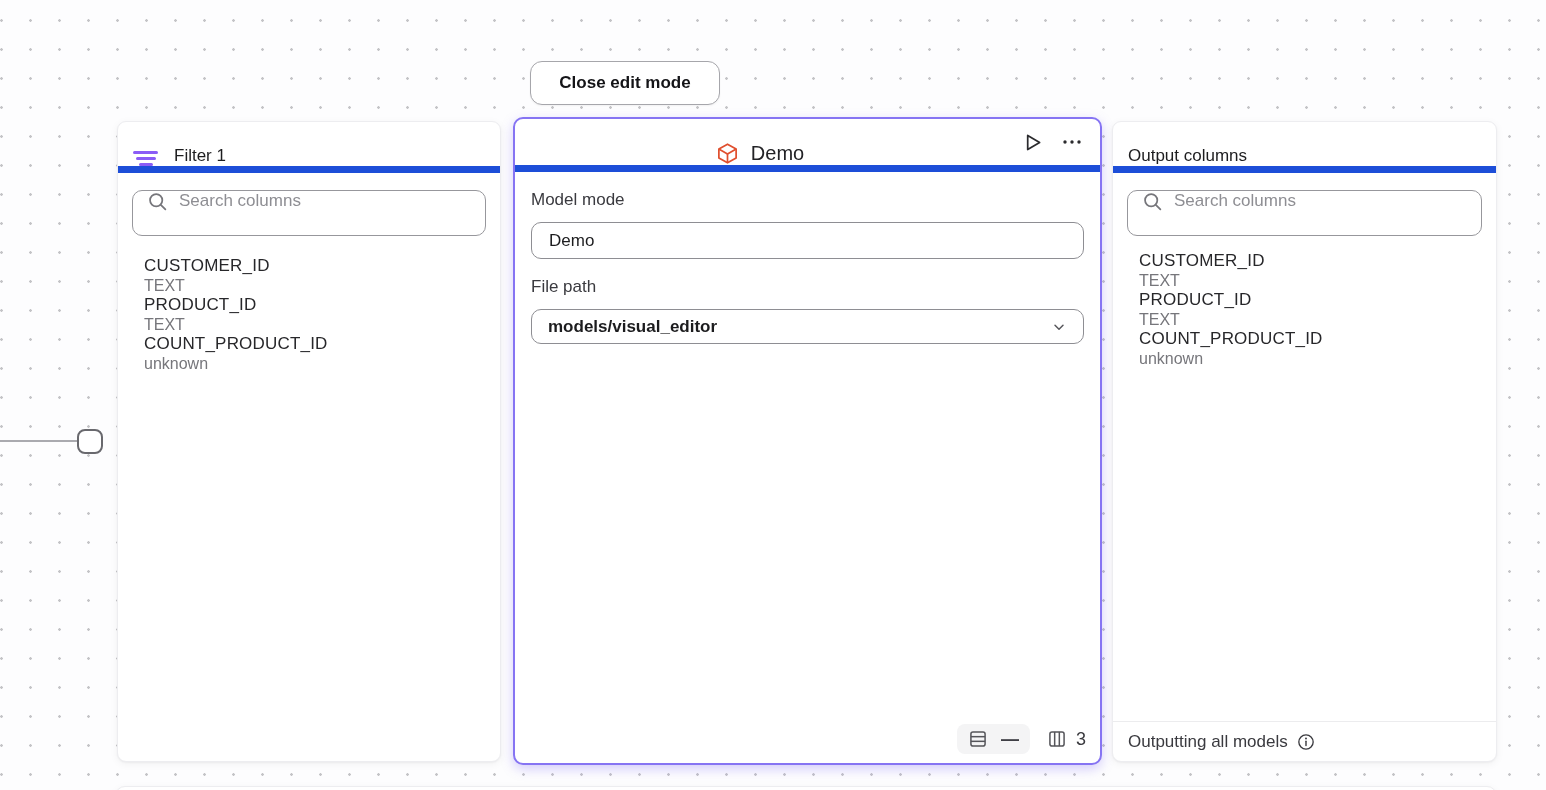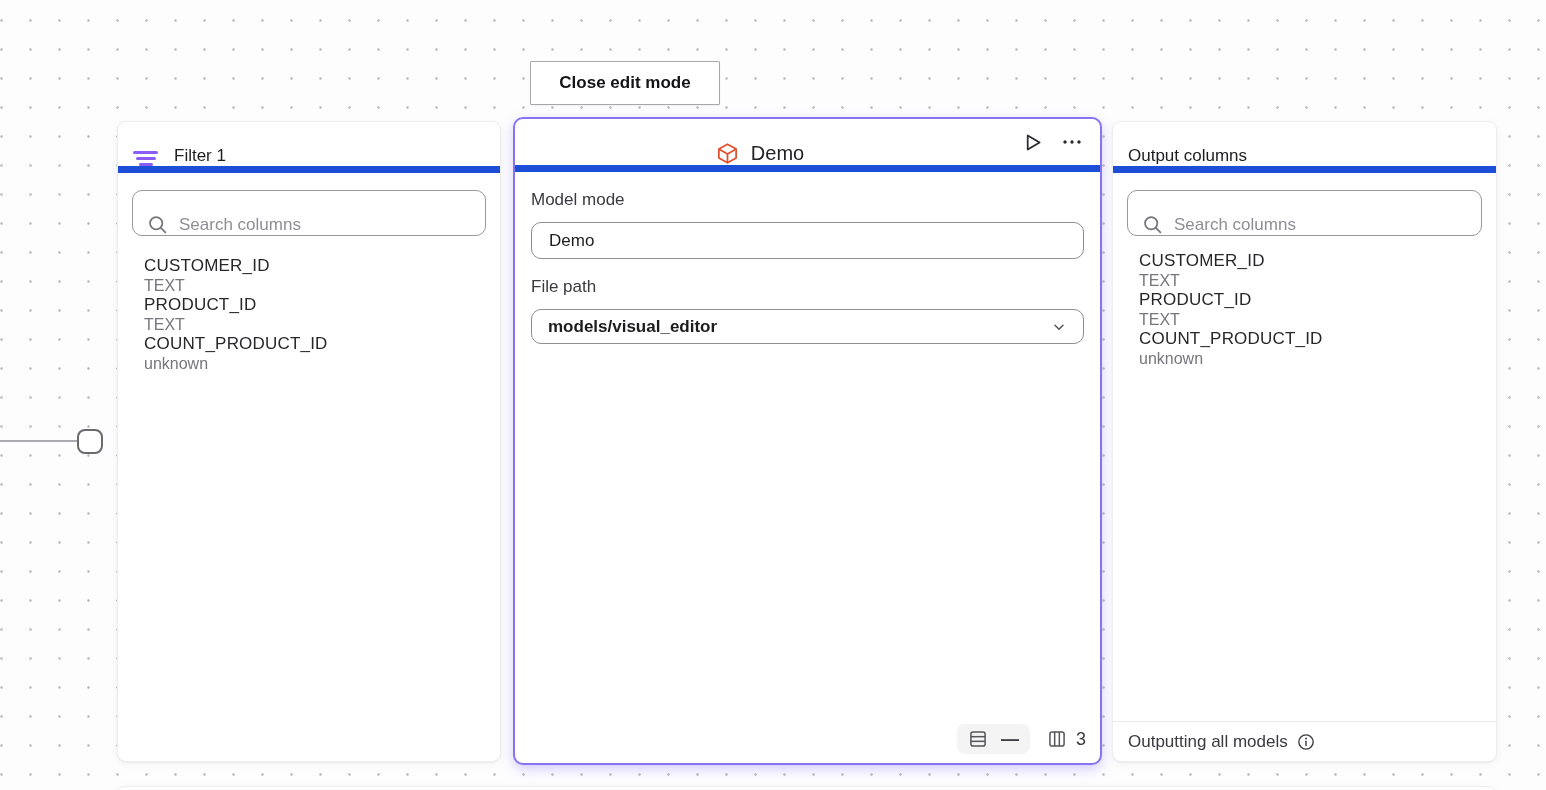--- a/index.html
+++ b/index.html
@@ -25,21 +25,21 @@
     background: #aaaaaf;
   }
   .edge-handle {
     position: absolute; left: 77px; top: 429px; width: 26px; height: 25px;
     background: #fff; border: 2px solid #69696e; border-radius: 8px;
   }
 
   
   .close-btn {
     position: absolute; left: 530px; top: 61px; width: 190px; height: 44px;
-    background: #fff; border: 1px solid #a6a6ab; border-radius: 1px;
+    background: #fff; border: 1px solid #a6a6ab; border-radius: 12px;
     font-size: 17px; font-weight: 700; color: #141417;
     display: flex; align-items: center; justify-content: center;
     box-shadow: 0 1px 2px rgba(20,20,25,.05);
     cursor: pointer;
   }
 
   
   .card {
     position: absolute; background: #fff;
     border: 1px solid #ededf0; border-radius: 9px;
@@ -56,21 +56,21 @@
   .filter-icon { width: 25px; height: 16px; margin-right: 16px;
     display: flex; flex-direction: column; align-items: center; justify-content: center; gap: 3px; }
   .filter-icon i { display: block; height: 3px; border-radius: 2px; background: #8b5cf6; }
   .filter-icon i:nth-child(1) { width: 25px; }
   .filter-icon i:nth-child(2) { width: 20px; }
   .filter-icon i:nth-child(3) { width: 14px; }
 
   .search-box {
     margin: 17px 14px 0; height: 46px;
     border: 1.5px solid #97979c; border-radius: 10px;
-    display: flex; align-items: flex-end; padding: 0 14px; gap: 11px;
+    display: flex; align-items: flex-start; padding: 0 14px; gap: 11px;
     background: #fff;
   }
   .search-box svg { flex: 0 0 auto; }
   .search-box input {
     border: none; outline: none; flex: 1; font-size: 17px;
     font-family: inherit; color: #1d1d1f; background: transparent;
   }
   .search-box input::placeholder { color: #8e8e93; }
 
   .col-list { margin-top: 20px; }

